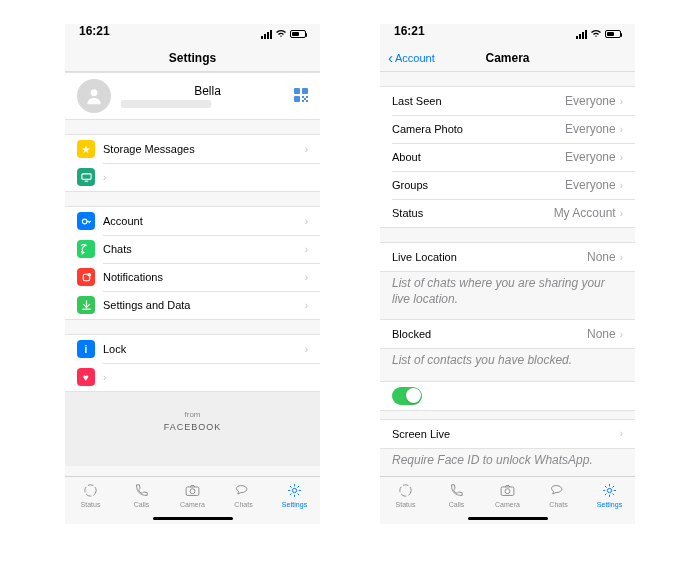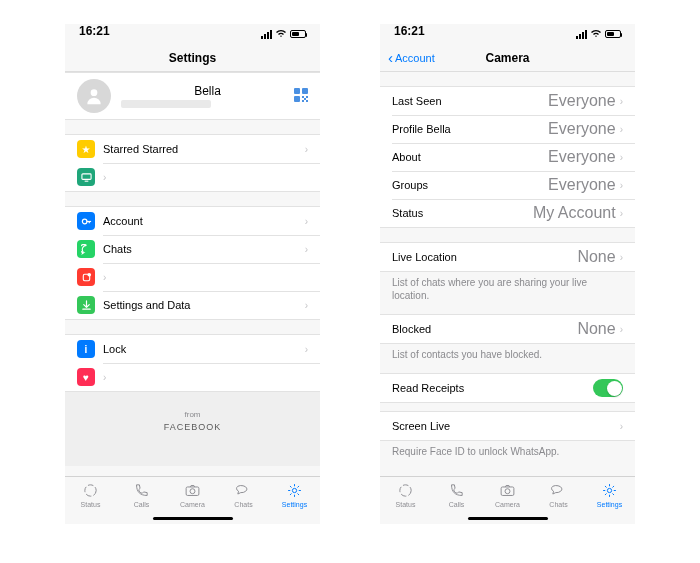--- a/index.html
+++ b/index.html
@@ -76,21 +76,21 @@
     border-radius: 4px;
     margin-right: 8px;
     display: flex;
     align-items: center;
     justify-content: center;
     color: #fff;
     font-size: 10px;
     flex-shrink: 0;
   }
   .row .label { flex: 1; font-size: 11px; color: #000; }
-  .row .value { font-size: 16px; color: #8a8a8e; margin-right: 4px; }
+  .row .value { font-size: 12px; color: #8a8a8e; margin-right: 4px; }
   .chevron { color: #c6c6c8; font-size: 10px; }
 
   .profile-row {
     background: #fff;
     height: 48px;
     display: flex;
     align-items: center;
     padding: 0 12px;
     border-top: 0.5px solid #e2e2e2;
     border-bottom: 0.5px solid #e2e2e2;
@@ -103,24 +103,25 @@
     margin-right: 10px;
     display: flex; align-items: center; justify-content: center;
   }
   .avatar svg { width: 20px; height: 20px; fill: #fff; }
   .profile-text { flex: 1; }
   .profile-name { font-size: 12px; text-align: center; }
   .profile-status { font-size: 9px; height: 8px; width: 90px; background: #e9e9e9; border-radius: 2px; filter: blur(0.5px); margin-top: 2px;}
   .qr-icon { color: #4a90e2; font-size: 13px; }
 
   .footer-text {
-    font-size: 10px;
+    font-size: 12px;
     color: #8a8a8e;
     padding: 4px 12px;
     line-height: 1.3;
+    font-style: italic;
   }
 
   .facebook-box {
     background: #efefef;
     text-align: center;
     padding: 18px 0 34px;
     font-size: 8px;
     color: #8a8a8e;
   }
   .facebook-box .fb { letter-spacing: 1px; font-weight: 500; color: #5a5a5a; margin-top: 3px; font-size: 9px; }
@@ -239,21 +240,21 @@
             <rect x="10" y="10" width="2" height="2"></rect>
             <rect x="12" y="12" width="2" height="2"></rect>
           </svg>
       </span>
     </div>
     <div class="section-gap"></div>
 
     <div class="list">
       <div class="row">
         <div class="icon ic-star">★</div>
-        <span class="label">Starred Starred</span>
+        <span class="label">Storage Messages</span>
         <span class="chevron">›</span>
       </div>
       <div class="row">
         <div class="icon ic-web">
           <svg width="11" height="11" viewBox="0 0 12 12">
               <rect x="1" y="2" width="10" height="6" rx="1" fill="none" stroke="#fff" stroke-width="1.2"></rect>
               <line x1="4" y1="10" x2="8" y2="10" stroke="#fff" stroke-width="1.2"></line>
             </svg>
         </div>
         <span class="chevron">›</span>
@@ -282,20 +283,21 @@
         <span class="label">Chats</span>
         <span class="chevron">›</span>
       </div>
       <div class="row">
         <div class="icon ic-notif">
           <svg width="11" height="11" viewBox="0 0 12 12">
               <rect x="2.5" y="2.5" width="7" height="7" rx="1.5" fill="none" stroke="#fff" stroke-width="1.2"></rect>
               <circle cx="9" cy="3" r="2" fill="#fff"></circle>
             </svg>
         </div>
+        <span class="label">Notifications</span>
         <span class="chevron">›</span>
       </div>
       <div class="row">
         <div class="icon ic-storage">
           <svg width="11" height="11" viewBox="0 0 12 12">
               <path d="M6 1 L6 8 M6 8 L3 5 M6 8 L9 5 M2 10 L10 10" fill="none" stroke="#fff" stroke-width="1.3" stroke-linecap="round"></path>
             </svg>
         </div>
         <span class="label">Settings and Data</span>
         <span class="chevron">›</span>
@@ -388,21 +390,21 @@
   </div>
   <div class="scroll">
     <div class="section-gap"></div>
     <div class="list">
       <div class="row noicon">
         <span class="label">Last Seen</span>
         <span class="value">Everyone</span>
         <span class="chevron">›</span>
       </div>
       <div class="row noicon">
-        <span class="label">Profile Bella</span>
+        <span class="label">Camera Photo</span>
         <span class="value">Everyone</span>
         <span class="chevron">›</span>
       </div>
       <div class="row noicon">
         <span class="label">About</span>
         <span class="value">Everyone</span>
         <span class="chevron">›</span>
       </div>
       <div class="row noicon">
         <span class="label">Groups</span>
@@ -432,21 +434,20 @@
         <span class="label">Blocked</span>
         <span class="value">None</span>
         <span class="chevron">›</span>
       </div>
     </div>
     <div class="footer-text">List of contacts you have blocked.</div>
     <div class="footer-gap"></div>
 
     <div class="list">
       <div class="row noicon">
-        <span class="label">Read Receipts</span>
         <div class="switch"></div>
       </div>
     </div>
     <div class="footer-gap"></div>
 
     <div class="list">
       <div class="row noicon">
         <span class="label">Screen Live</span>
         <span class="chevron">›</span>
       </div>

